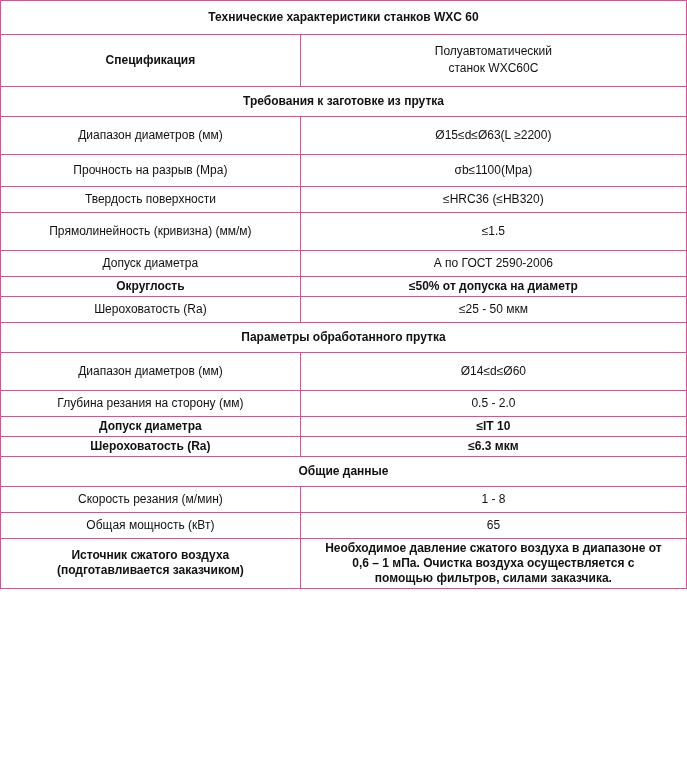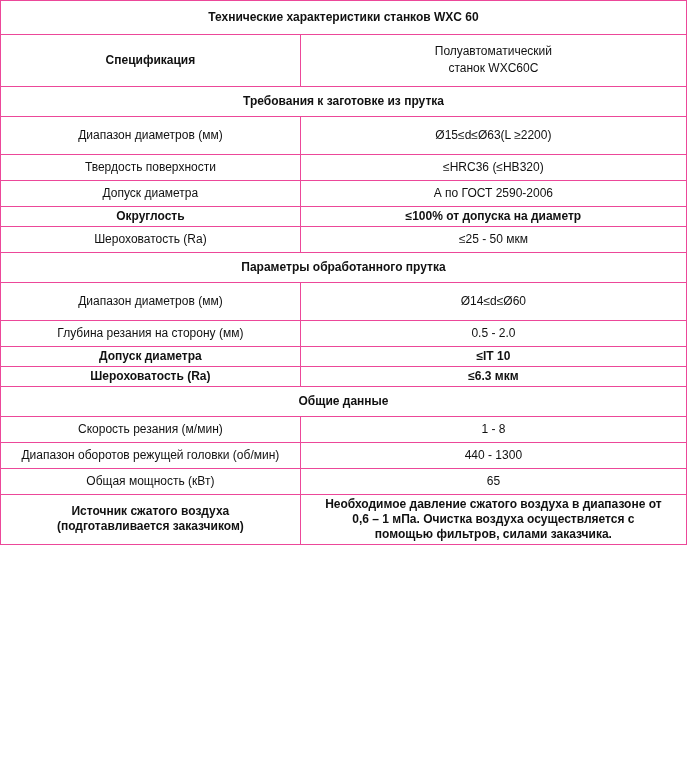--- a/index.html
+++ b/index.html
@@ -84,30 +84,38 @@
 
       <tr>
         <td colspan="2" class="section-cell">Требования к заготовке из прутка</td>
       </tr>
 
       <tr>
         <td class="p4">Диапазон диаметров (мм)</td>
         <td class="p4">Ø15≤d≤Ø63(L ≥2200)</td>
       </tr>
       <tr>
+        <td class="p3">Прочность на разрыв (Mpa)</td>
+        <td class="p3">σb≤1100(Mpa)</td>
+      </tr>
+      <tr>
         <td class="p2">Твердость поверхности</td>
         <td class="p2">≤HRC36 (≤HB320)</td>
+      </tr>
+      <tr>
+        <td class="p4">Прямолинейность (кривизна) (мм/м)</td>
+        <td class="p4">≤1.5</td>
       </tr>
       <tr>
         <td class="p2">Допуск диаметра</td>
         <td class="p2">А по ГОСТ 2590-2006</td>
       </tr>
       <tr>
         <td class="p1">Округлость</td>
-        <td class="p1">≤100% от допуска на диаметр</td>
+        <td class="p1">≤50% от допуска на диаметр</td>
       </tr>
       <tr>
         <td class="p2">Шероховатость (Ra)</td>
         <td class="p2">≤25 - 50 мкм</td>
       </tr>
 
       <tr>
         <td colspan="2" class="section-cell">Параметры обработанного прутка</td>
       </tr>
 
@@ -130,24 +138,20 @@
 
       <tr>
         <td colspan="2" class="section-cell">Общие данные</td>
       </tr>
 
       <tr>
         <td class="p2">Скорость резания (м/мин)</td>
         <td class="p2">1 - 8</td>
       </tr>
       <tr>
-        <td class="p2">Диапазон оборотов режущей головки (об/мин)</td>
-        <td class="p2">440 - 1300</td>
-      </tr>
-      <tr>
         <td class="p2">Общая мощность (кВт)</td>
         <td class="p2">65</td>
       </tr>
       <tr>
         <td class="p1">Источник сжатого воздуха (подготавливается заказчиком)</td>
         <td class="p1">Необходимое давление сжатого воздуха в диапазоне от 0,6 – 1 мПа. Очистка воздуха осуществляется с помощью фильтров, силами заказчика.</td>
       </tr>
     </tbody>
   </table>
 </div>

